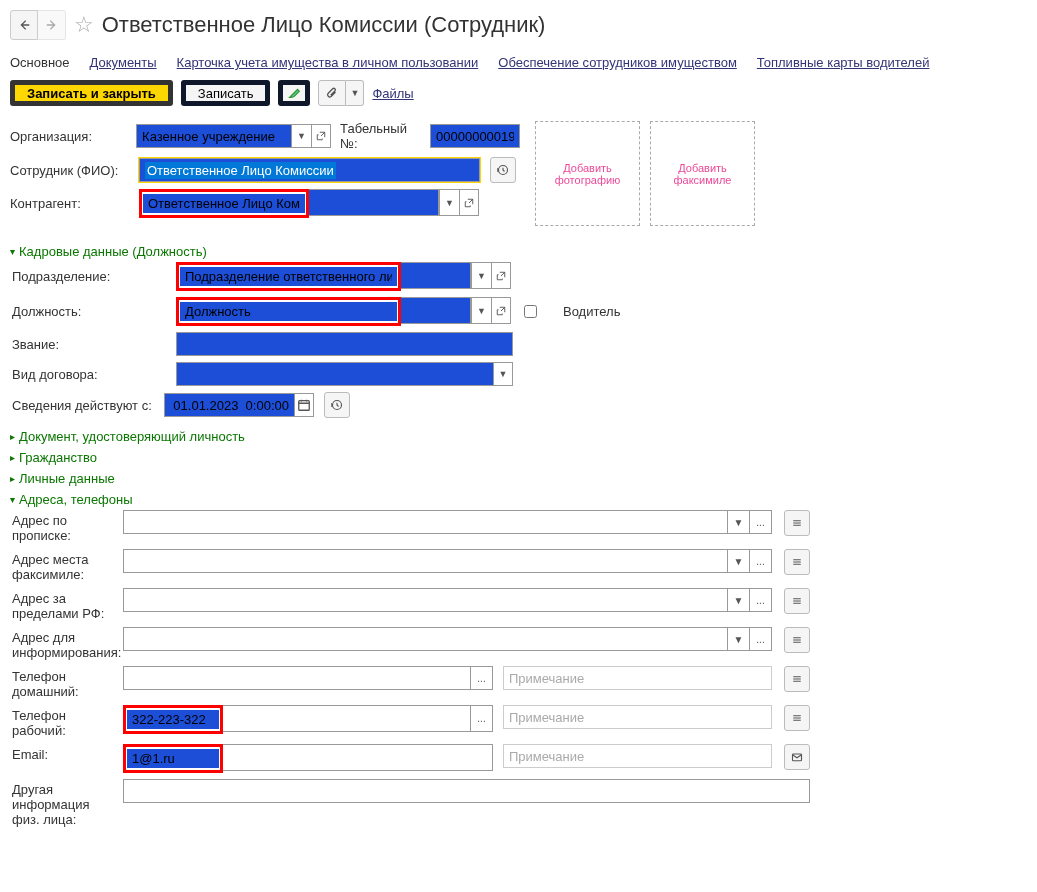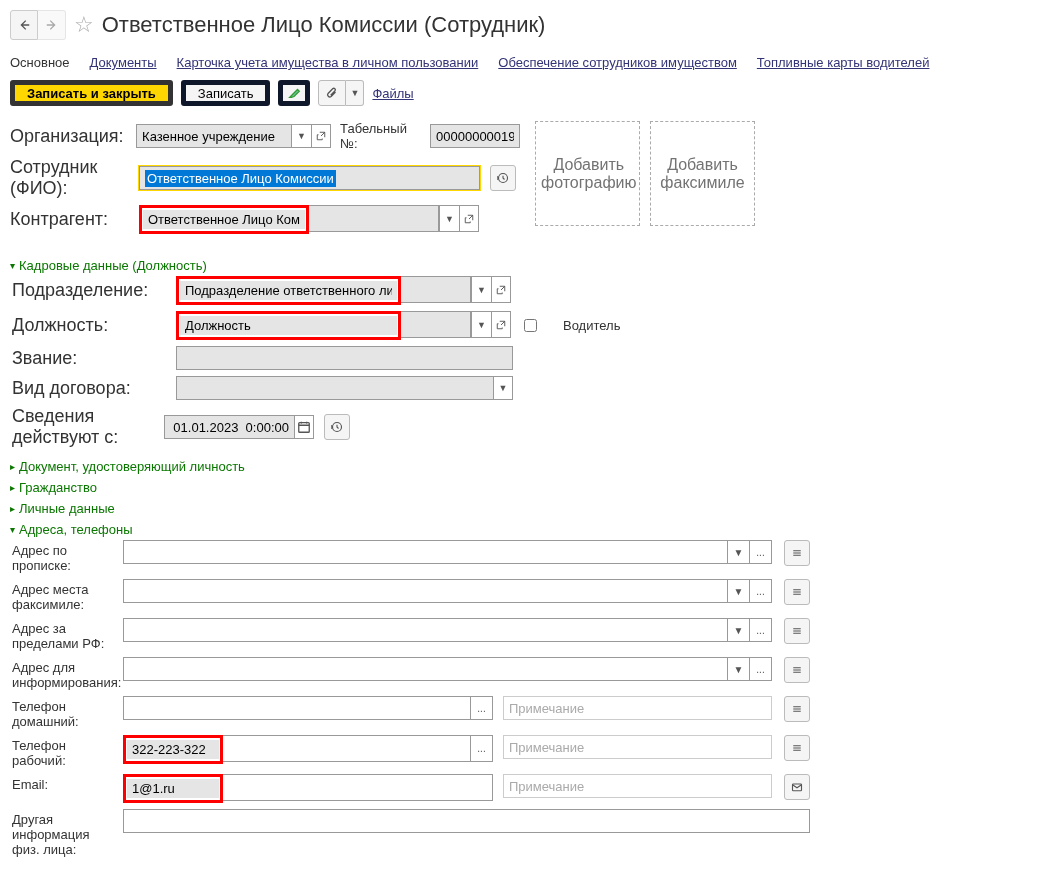--- a/index.html
+++ b/index.html
@@ -42,40 +42,40 @@
   }
   .attach-dd {
     background: #f5f5f5; border: 1px solid #bbb; border-left: none; border-radius: 0 3px 3px 0;
     height: 26px; width: 18px; display: flex; align-items: center; justify-content: center;
     cursor: pointer; font-size: 9px; color: #555;
   }
   .link { color: #337; text-decoration: underline; cursor: pointer; }
   .form-area { display: flex; gap: 15px; align-items: flex-start; margin-bottom: 15px; }
   .form-left { flex: 0 0 510px; }
   .form-row { display: flex; align-items: center; margin-bottom: 6px; gap: 4px; }
-  .label { width: 125px; font-size: 18px; }
+  .label { width: 125px; font-size: 13px; }
   .text-input {
     border: 1px solid #999; height: 24px; padding: 0 5px; font-size: 13px;
-    background: #e5e5e5;
+    background: #1d4ed8;
   }
   .input-group { display: flex; align-items: center; }
   .input-group .text-input { border-right: none; }
   .dropdown-btn, .open-btn {
     background: #fff; border: 1px solid #999;
     width: 20px; height: 24px; font-size: 9px; cursor: pointer;
     display: flex; align-items: center; justify-content: center; color: #555;
     padding: 0;
   }
   .dropdown-btn { border-right: none; }
   .selected-text { background: #0078d7; color: white; padding: 1px 2px; }
   .dashed-box {
     border: 1px dashed #aaa;
     width: 105px; height: 105px;
-    display: flex; align-items: center; justify-content: flex-start;
-    text-align: center; color: #737373; font-size: 16px; padding: 5px;
+    display: flex; align-items: center; justify-content: flex-end;
+    text-align: center; color: #ec4899; font-size: 11px; padding: 5px;
   }
   .section-header { color: #0a7700; cursor: pointer; padding: 3px 0; display: flex; align-items: center; gap: 4px; }
   .section-header .chev { font-size: 10px; }
   .input-highlight-red { border: 3px solid red; padding: 2px 1px; display: inline-flex; }
   .input-highlight-red .text-input { border: none; height: 19px; }
   .input-highlight-yellow { border: 1px solid #999; box-shadow: 0 0 0 1px #ffd700; display: inline-flex; }
   .input-highlight-yellow .text-input { border: none; height: 22px; }
   .addr-row { display: flex; align-items: flex-start; margin-bottom: 6px; gap: 6px; }
   .addr-label { width: 105px; font-size: 13px; padding-top: 3px; }
   .addr-input-group { display: flex; flex: 1; }

